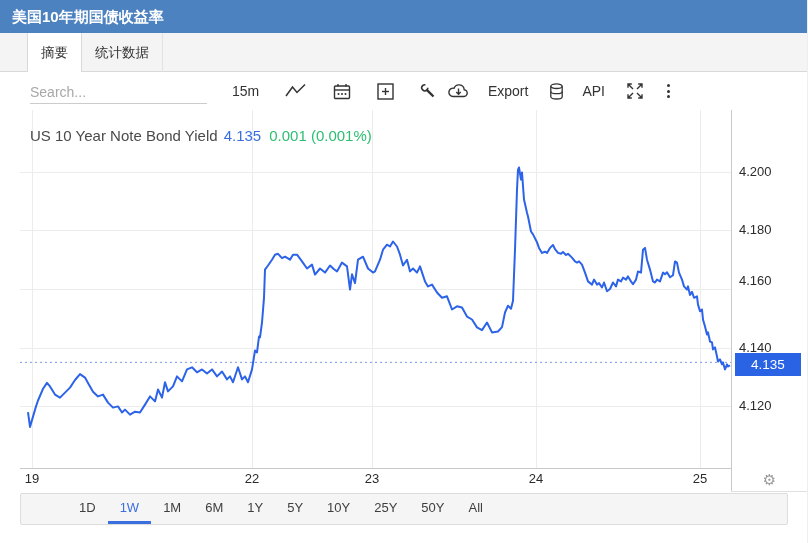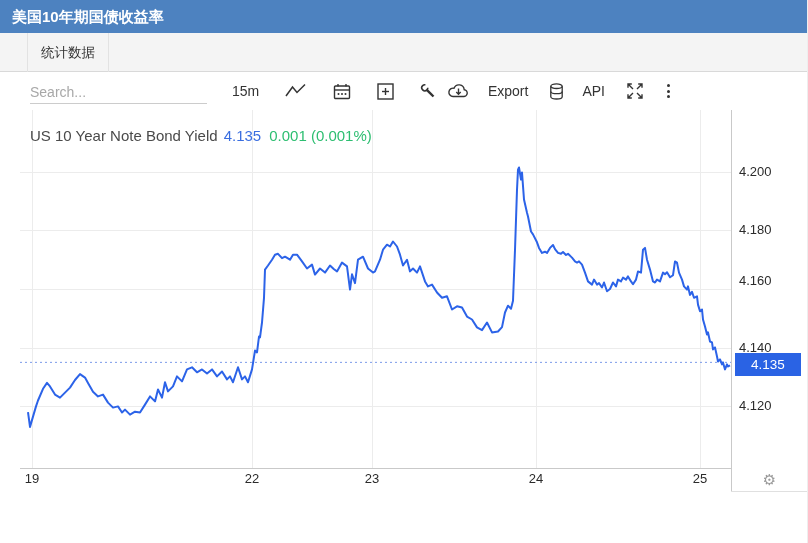--- a/index.html
+++ b/index.html
@@ -59,20 +59,23 @@
   svg.ic { display:block; }
 </style>
 </head>
 <body>
 
 <div class="widget">
 
   <div class="titlebar">美国10年期国债收益率</div>
 
   <nav class="tabbar" id="tabs">
+      <div class="tab active">
+        <span>摘要</span>
+      </div>
       <div class="tab">
         <span>统计数据</span>
       </div>
     </nav>
 
   <div class="toolbar">
     <input class="search" placeholder="Search..." style="">
     <div class="tool-left">
       <span class="interval">15m</span>
       <span class="tool-item">
@@ -170,14 +173,26 @@
         <div class="xlabel" style="left: 12px;">19</div>
         <div class="xlabel" style="left: 232px;">22</div>
         <div class="xlabel" style="left: 352px;">23</div>
         <div class="xlabel" style="left: 516px;">24</div>
         <div class="xlabel" style="left: 680px;">25</div>
       </div>
     <div class="badge" id="value-badge" style="top: 243.361px;">4.135</div>
     <div class="gear">⚙</div>
   </div>
 
+  <div class="rangebar" id="ranges">
+      <div class="range-btn">1D</div>
+      <div class="range-btn active">1W</div>
+      <div class="range-btn">1M</div>
+      <div class="range-btn">6M</div>
+      <div class="range-btn">1Y</div>
+      <div class="range-btn">5Y</div>
+      <div class="range-btn">10Y</div>
+      <div class="range-btn">25Y</div>
+      <div class="range-btn">50Y</div>
+      <div class="range-btn">All</div>
+    </div>
 
 </div>
 
 </body></html>

